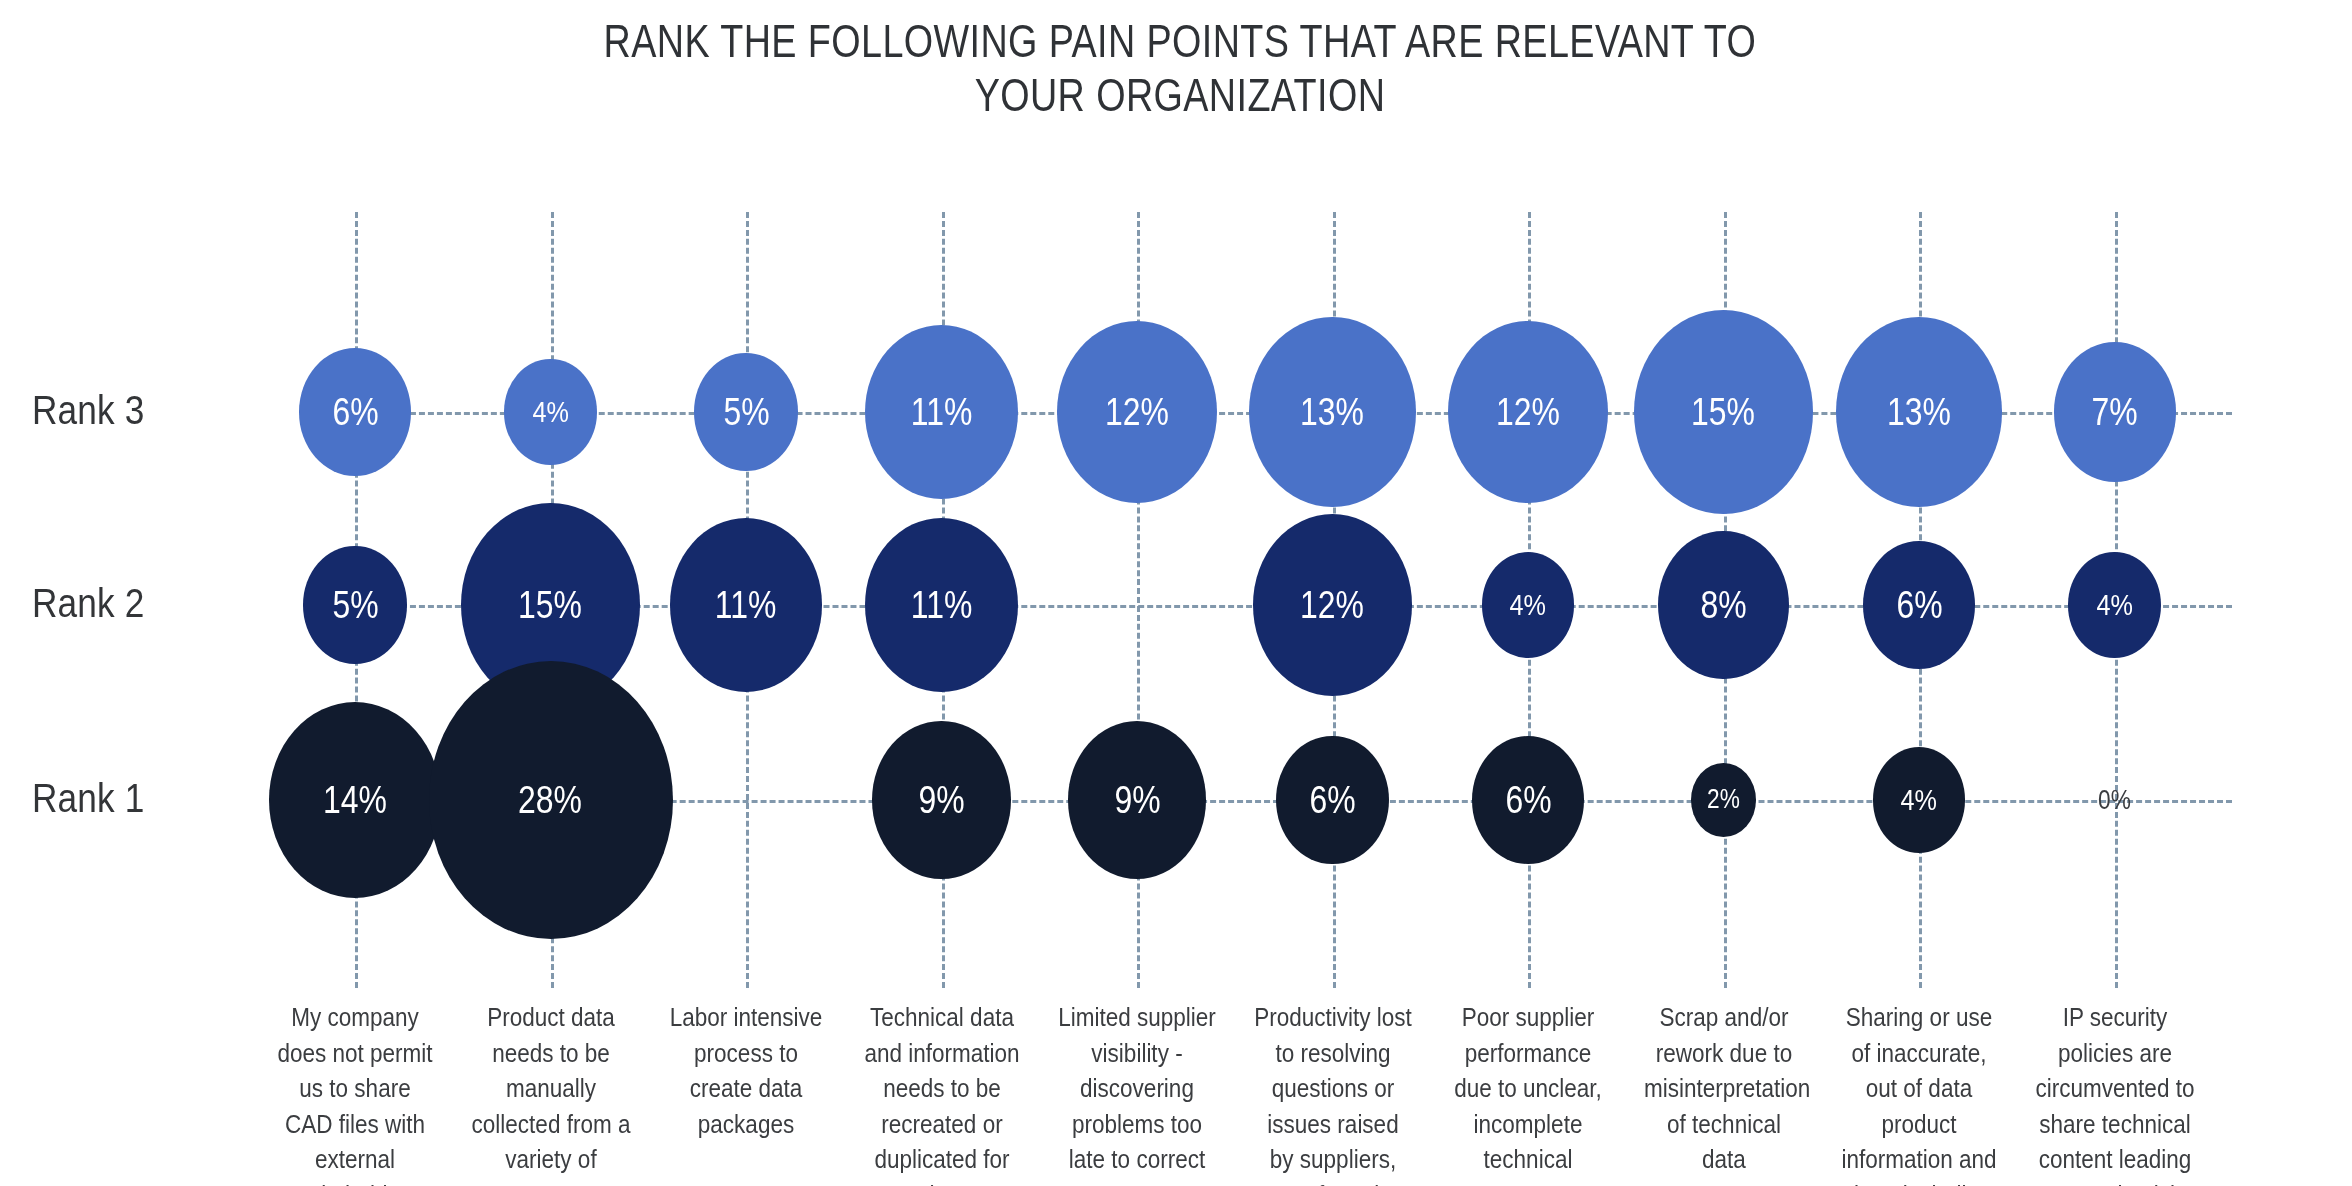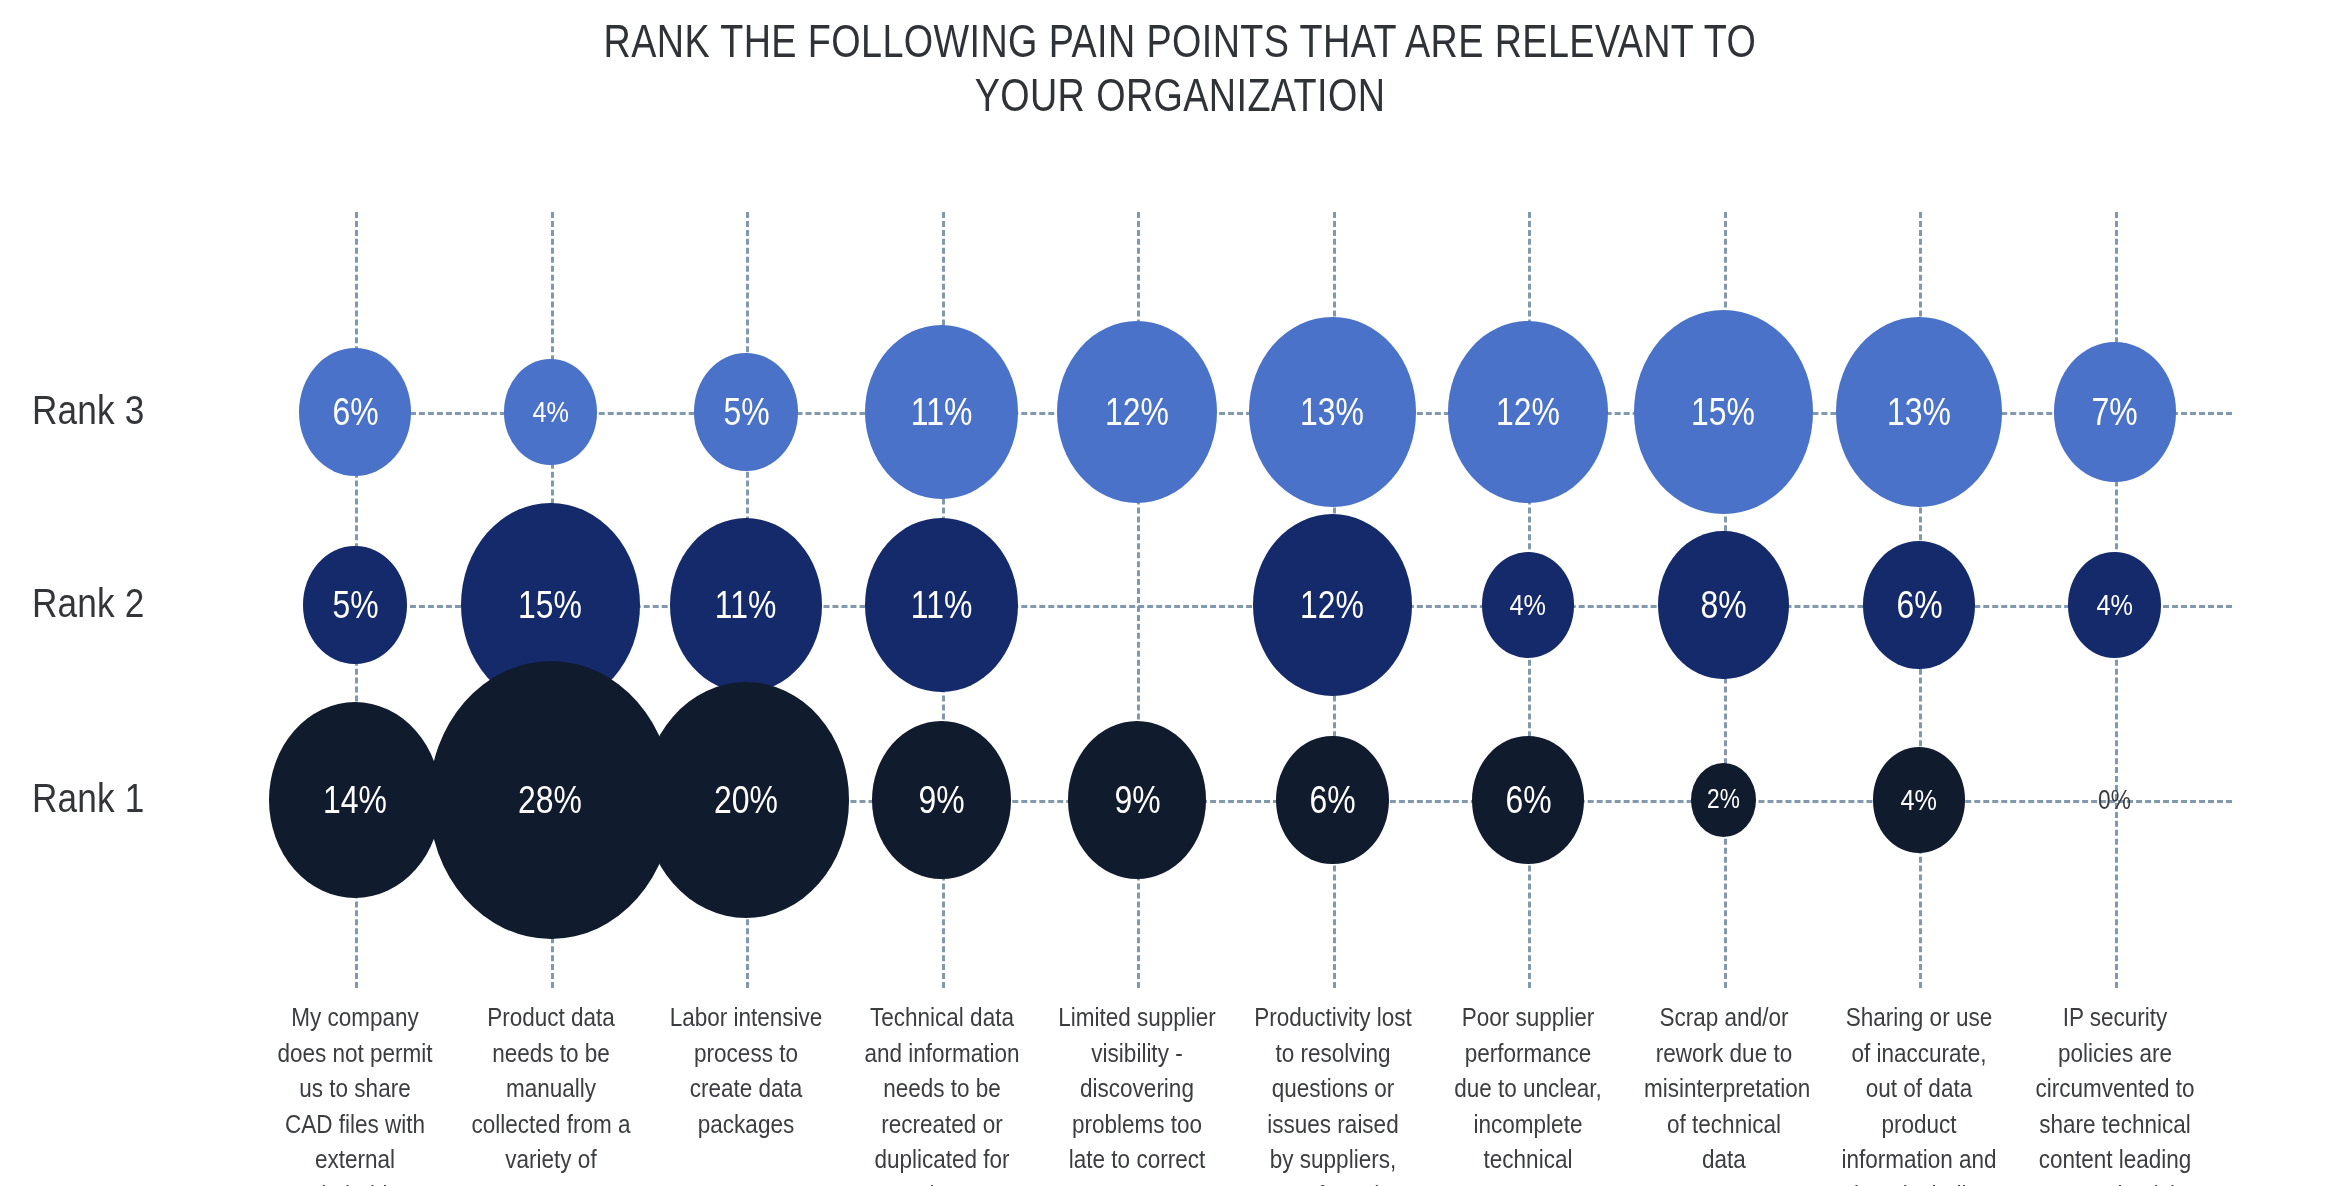--- a/index.html
+++ b/index.html
@@ -179,23 +179,20 @@
       </div>
       <div class="bubble" style="background: rgb(21, 42, 107); width: 92.2233px; height: 105.135px; left: 2068.39px; top: 552.433px; font-size: 30px;">
         <span>4%</span>
       </div>
       <div class="bubble" style="background: rgb(17, 27, 46); width: 172.534px; height: 196.689px; left: 268.733px; top: 701.656px; font-size: 38px;">
         <span>14%</span>
       </div>
       <div class="bubble" style="background: rgb(17, 27, 46); width: 244px; height: 278.16px; left: 428.5px; top: 660.92px; font-size: 38px;">
         <span>28%</span>
       </div>
-      <div class="bubble" style="background: rgb(17, 27, 46); width: 206.218px; height: 235.088px; left: 642.891px; top: 682.456px; font-size: 38px;">
-        <span>20%</span>
-      </div>
       <div class="bubble" style="background: rgb(17, 27, 46); width: 138.335px; height: 157.702px; left: 872.333px; top: 721.149px; font-size: 38px;">
         <span>9%</span>
       </div>
       <div class="bubble" style="background: rgb(17, 27, 46); width: 138.335px; height: 157.702px; left: 1067.83px; top: 721.149px; font-size: 38px;">
         <span>9%</span>
       </div>
       <div class="bubble" style="background: rgb(17, 27, 46); width: 112.95px; height: 128.763px; left: 1276.02px; top: 735.618px; font-size: 38px;">
         <span>6%</span>
       </div>
       <div class="bubble" style="background: rgb(17, 27, 46); width: 112.95px; height: 128.763px; left: 1471.52px; top: 735.618px; font-size: 38px;">

